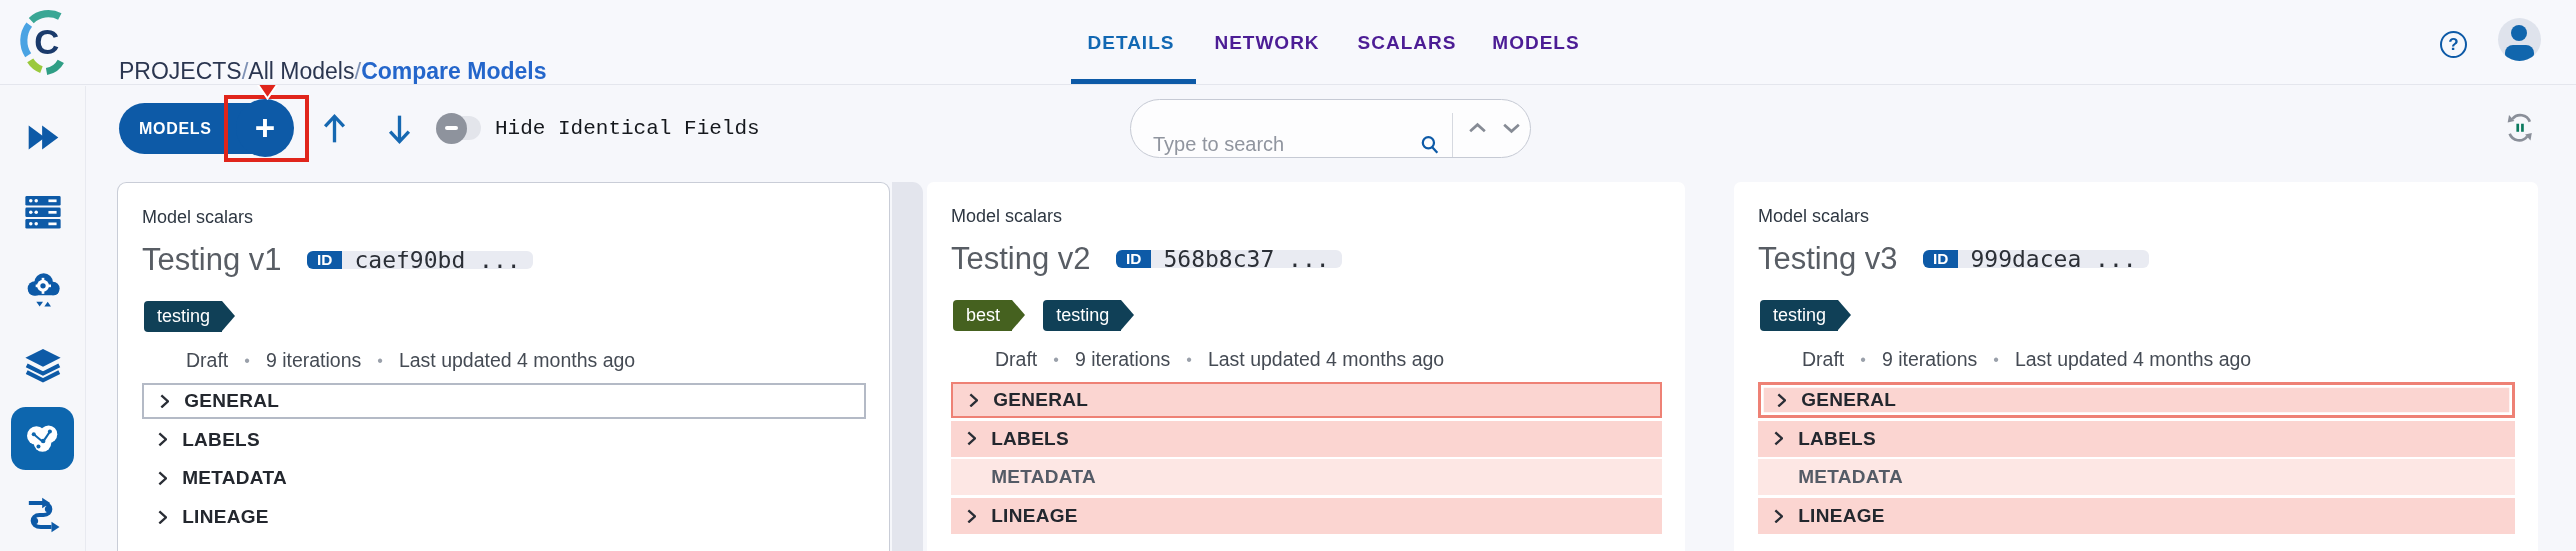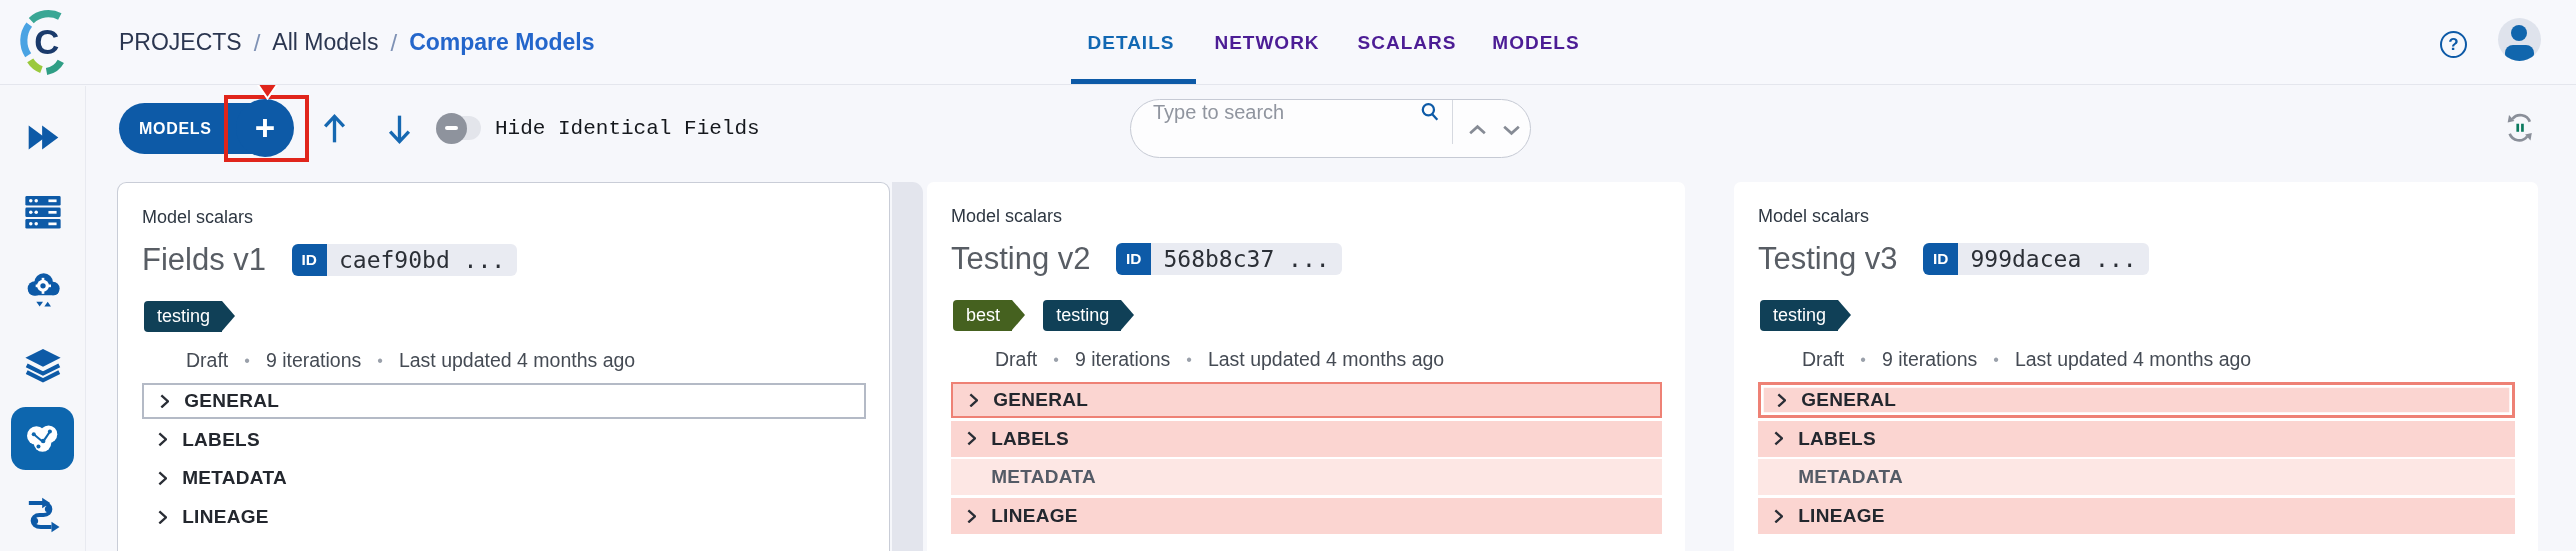--- a/index.html
+++ b/index.html
@@ -4,22 +4,22 @@
 <style>
   html,body{margin:0;padding:0;background:#f7f8fc;}
   *{box-sizing:border-box;}
   .page{position:relative;width:2576px;height:551px;overflow:hidden;
         font-family:"Liberation Sans",sans-serif;background:#f6f7fb;}
 
   
   .header{position:absolute;left:0;top:0;width:2576px;height:85px;
           background:#f7f8fc;border-bottom:1.3px solid #e4e6ed;z-index:5;}
   .logo{position:absolute;left:19px;top:6.7px;width:51px;height:70px;}
-  .breadcrumb{position:absolute;left:119px;top:0;height:85px;display:flex;align-items:center;
-              gap:12px;font-size:23px;color:#2b3650;}
+  .breadcrumb{position:absolute;left:119px;top:0;height:85px;display:flex;align-items:flex-end;
+              font-size:23px;color:#2b3650;}
   .crumb-sep{color:#7f92b5;font-size:24px;}
   .crumb-current{color:#2466cb;font-weight:bold;}
   .tab{position:absolute;top:0;height:85px;display:flex;align-items:center;transform:translateX(-50%);
        font-size:19px;font-weight:bold;letter-spacing:1px;color:#4c1d95;cursor:pointer;}
   .tab.active{color:#1268b3;}
   .tab-underline{position:absolute;left:1071px;top:79px;width:125px;height:5.4px;background:#0d5aa7;}
   .help-circle{position:absolute;left:2440px;top:31px;width:27px;height:27px;border:2.7px solid #0d5aa7;
                border-radius:50%;color:#0d5aa7;font-size:17px;font-weight:bold;
                display:flex;align-items:center;justify-content:center;}
   .avatar{position:absolute;left:2498px;top:18px;width:43px;height:43px;border-radius:50%;
@@ -49,39 +49,39 @@
   .red-arrow{position:absolute;left:248px;top:58px;z-index:3;pointer-events:none;}
   .sort-arrow{position:absolute;top:113px;cursor:pointer;}
   .toggle{position:absolute;left:437px;top:116px;width:44px;height:24px;border-radius:12px;
           background:#e3e5eb;cursor:pointer;}
   .toggle-knob{position:absolute;left:-1.3px;top:-3.4px;width:31px;height:31px;border-radius:50%;
           background:#8e939d;display:flex;align-items:center;justify-content:center;}
   .toggle-knob::after{content:'';width:13.4px;height:3.4px;background:#fff;border-radius:2px;}
   .toggle-label{position:absolute;left:495px;top:103px;height:51px;display:flex;align-items:center;
           font-size:21px;color:#15181d;font-family:Liberation Mono, monospace;}
   .searchbox{position:absolute;left:1130px;top:99px;width:401px;height:59px;border-radius:29.5px;
-          border:1.3px solid #c6cad4;background:#fdfdfe;display:flex;align-items:flex-start;}
+          border:1.3px solid #c6cad4;background:#fdfdfe;display:flex;align-items:flex-end;}
   .searchbox input{border:none;outline:none;background:transparent;flex:1;margin-left:20px;
           font-size:20px;color:#333;font-family:"Liberation Sans",sans-serif;}
   .searchbox input::placeholder{color:#90959f;}
   .search-divider{width:1.3px;height:44px;background:#d6d9e0;margin:0 8px 0 12px;}
   .search-nav{width:38px;height:59px;display:flex;align-items:center;justify-content:center;cursor:pointer;}
   .refresh-wrap{position:absolute;left:2505px;top:113px;width:29.5px;height:29.5px;cursor:pointer;}
 
   
   .card{position:absolute;top:182px;height:376px;background:#fff;}
   .card1{left:117px;width:773px;border:1.3px solid #c9cdd7;border-bottom:none;border-radius:9.4px 9.4px 0 0;}
   .card-strip{position:absolute;left:892px;top:182px;width:31px;height:369px;
               background:#e3e5ed;border-radius:0 10.7px 0 0;}
   .card2{left:927px;width:758px;border-radius:6.7px 6.7px 0 0;}
   .card3{left:1734px;width:804px;border-radius:6.7px 6.7px 0 0;}
   .kicker{position:absolute;left:24px;top:24px;font-size:18px;color:#2e3742;}
   .title-row{position:absolute;left:24px;top:58px;height:38px;display:flex;align-items:center;gap:25.5px;}
   .card-title{font-size:31px;color:#585d64;white-space:nowrap;}
-  .id-chip{display:flex;height:32px;border-radius:6px;overflow:hidden;cursor:pointer;}
+  .id-chip{display:flex;height:18px;border-radius:6px;overflow:hidden;cursor:pointer;}
   .id-chip .id-l{background:#0d5aa7;color:#fff;font-size:15.4px;font-weight:bold;
                  display:flex;align-items:center;padding:0 10px;}
   .id-chip .id-v{background:#e9ebf2;color:#2b2f36;font-size:23px;
                  font-family:"DejaVu Sans Mono",monospace;display:flex;align-items:center;padding:0 12px;}
   .tags-row{position:absolute;left:25.5px;top:118px;height:31px;display:flex;}
   .tag{position:relative;height:31px;line-height:31px;color:#fff;font-size:18px;
        padding:0 12px 0 13.4px;border-radius:4px 0 0 4px;margin-right:31px;background:var(--c);}
   .tag::after{content:'';position:absolute;left:100%;top:0;width:0;height:0;
        border-top:15.4px solid transparent;border-bottom:15.4px solid transparent;border-left:13.4px solid var(--c);}
   .tag-navy{--c:#104057;}
@@ -253,21 +253,21 @@
       <path d="M7,31 A15,15 0 0 0 33,35" fill="none" stroke="#8a8f99" stroke-width="4"></path>
       <polygon points="38,41 30,32 40,30" fill="#8a8f99"></polygon>
       <rect x="17" y="16" width="4" height="12" fill="#0b7a5e"></rect>
       <rect x="24" y="16" width="4" height="12" fill="#0b7a5e"></rect>
     </svg>
   </div>
 
   <div class="card card1">
     <div class="kicker">Model scalars</div>
     <div class="title-row">
-      <span class="card-title">Fields v1</span>
+      <span class="card-title">Testing v1</span>
       <span class="id-chip">
         <span class="id-l">ID</span>
         <span class="id-v">caef90bd ...</span>
       </span>
     </div>
     <div class="tags-row">
       <span class="tag tag-navy">testing</span>
     </div>
     <div class="status-row">
       <span>Draft</span>

